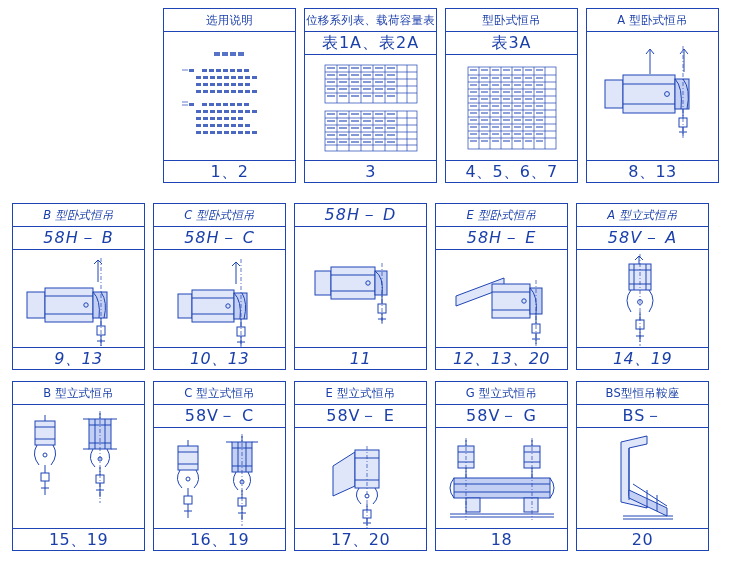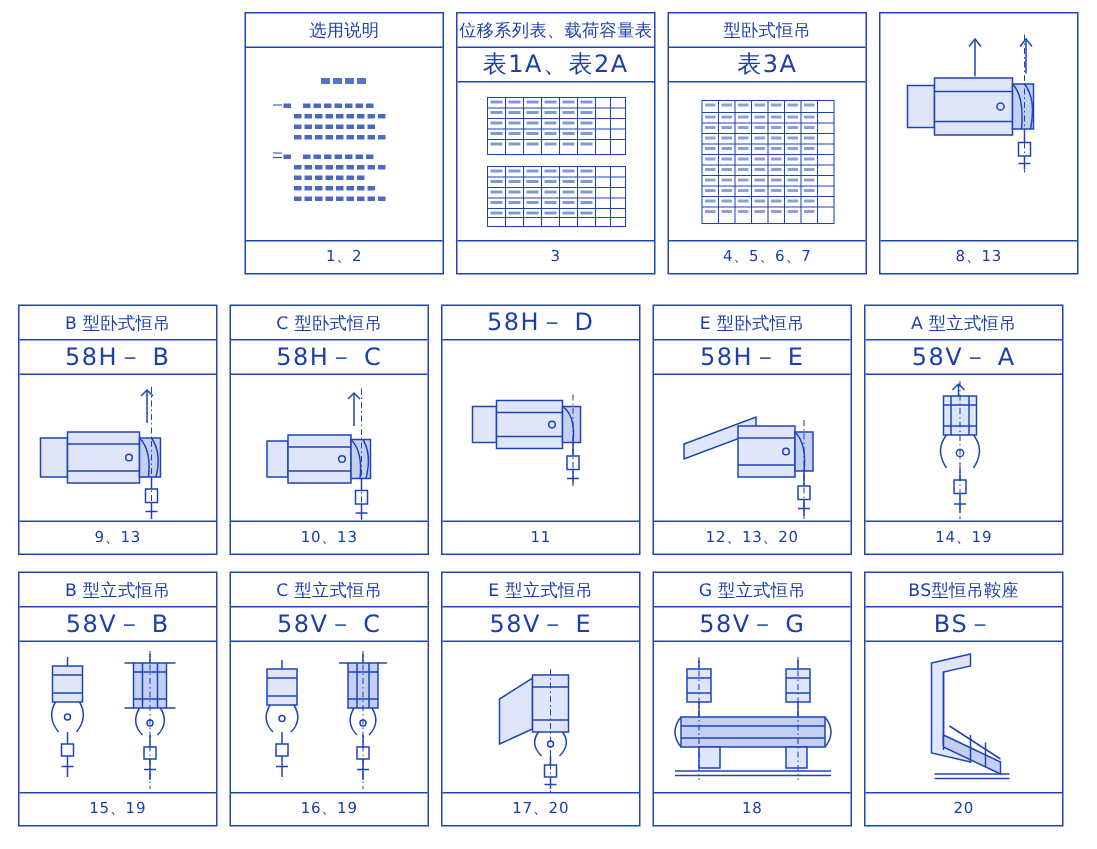--- a/index.html
+++ b/index.html
@@ -35,21 +35,21 @@
   .card {
     border: 1.4px solid #1f44b5;
     background: #ffffff;
     box-sizing: border-box;
     position: relative;
     margin-right: 8px;
     display: flex;
     flex-direction: column;
   }
   .row1 .card { width: 133px; height: 175px; }
-  .row2 .card { width: 133px; height: 167px; }
+  .row2 .card { width: 133px; height: 167px; font-style: italic; }
   .row3 .card { width: 133px; height: 170px; }
   .row1 .card:last-child,
   .row2 .card:last-child,
   .row3 .card:last-child { margin-right: 0; }
 
   .card-title {
     height: 22px;
     line-height: 22px;
     text-align: center;
     font-size: 11.5px;
@@ -68,21 +68,21 @@
   }
   .card-body {
     flex: 1;
     position: relative;
     overflow: hidden;
   }
   .card-footer {
     height: 21px;
     line-height: 21px;
     text-align: center;
-    font-size: 10px;
+    font-size: 16px;
     border-top: 1.2px solid #1f44b5;
     letter-spacing: 0.5px;
   }
 
   svg { display: block; }
   .ln { stroke: #1f44b5; stroke-width: 1; fill: none; }
   .ln-t { stroke: #1f44b5; stroke-width: 0.7; fill: none; }
   .fl { fill: #1f44b5; }
   .dash { stroke: #1f44b5; stroke-width: 0.7; fill: none; stroke-dasharray: 4 2 1 2; }
   .fill-lt { fill: #dfe6fa; stroke: #1f44b5; stroke-width: 1; }
@@ -405,20 +405,21 @@
             <rect x="68" y="85" width="7" height="2"></rect>
               <rect x="79" y="85" width="7" height="2"></rect>
             <rect x="90" y="85" width="7" height="2"></rect>
           </g>
         </svg>
       </div>
       <div class="card-footer">4、5、6、7</div>
     </div>
 
     <div class="card">
+      <div class="card-title">A 型卧式恒吊</div>
       <div class="card-body">
         <svg width="131" height="108" viewBox="0 0 131 108">
 
           <g class="ln">
             <line x1="63" y1="18" x2="63" y2="42"></line>
             <line x1="97" y1="18" x2="97" y2="40"></line>
             <path d="M59 22 l4 -5 l4 5"></path>
             <path d="M93 22 l4 -5 l4 5"></path>
           </g>
 
@@ -580,21 +581,20 @@
         </svg>
       </div>
       <div class="card-footer">14、19</div>
     </div>
   </div>
 
   <div class="row row3">
 
     <div class="card">
       <div class="card-title">B 型立式恒吊</div>
-      <div class="card-subtitle">58V－ B</div>
       <div class="card-body">
         <svg width="131" height="103" viewBox="0 0 131 103">
 
           <g class="ln">
             <rect class="fill-lt" x="22" y="16" width="20" height="24"></rect>
             <line x1="22" y1="22" x2="42" y2="22"></line>
             <line x1="22" y1="34" x2="42" y2="34"></line>
             <path d="M24 40 q-6 10 2 20"></path>
             <path d="M40 40 q6 10 -2 20"></path>
             <circle cx="32" cy="50" r="2"></circle>

